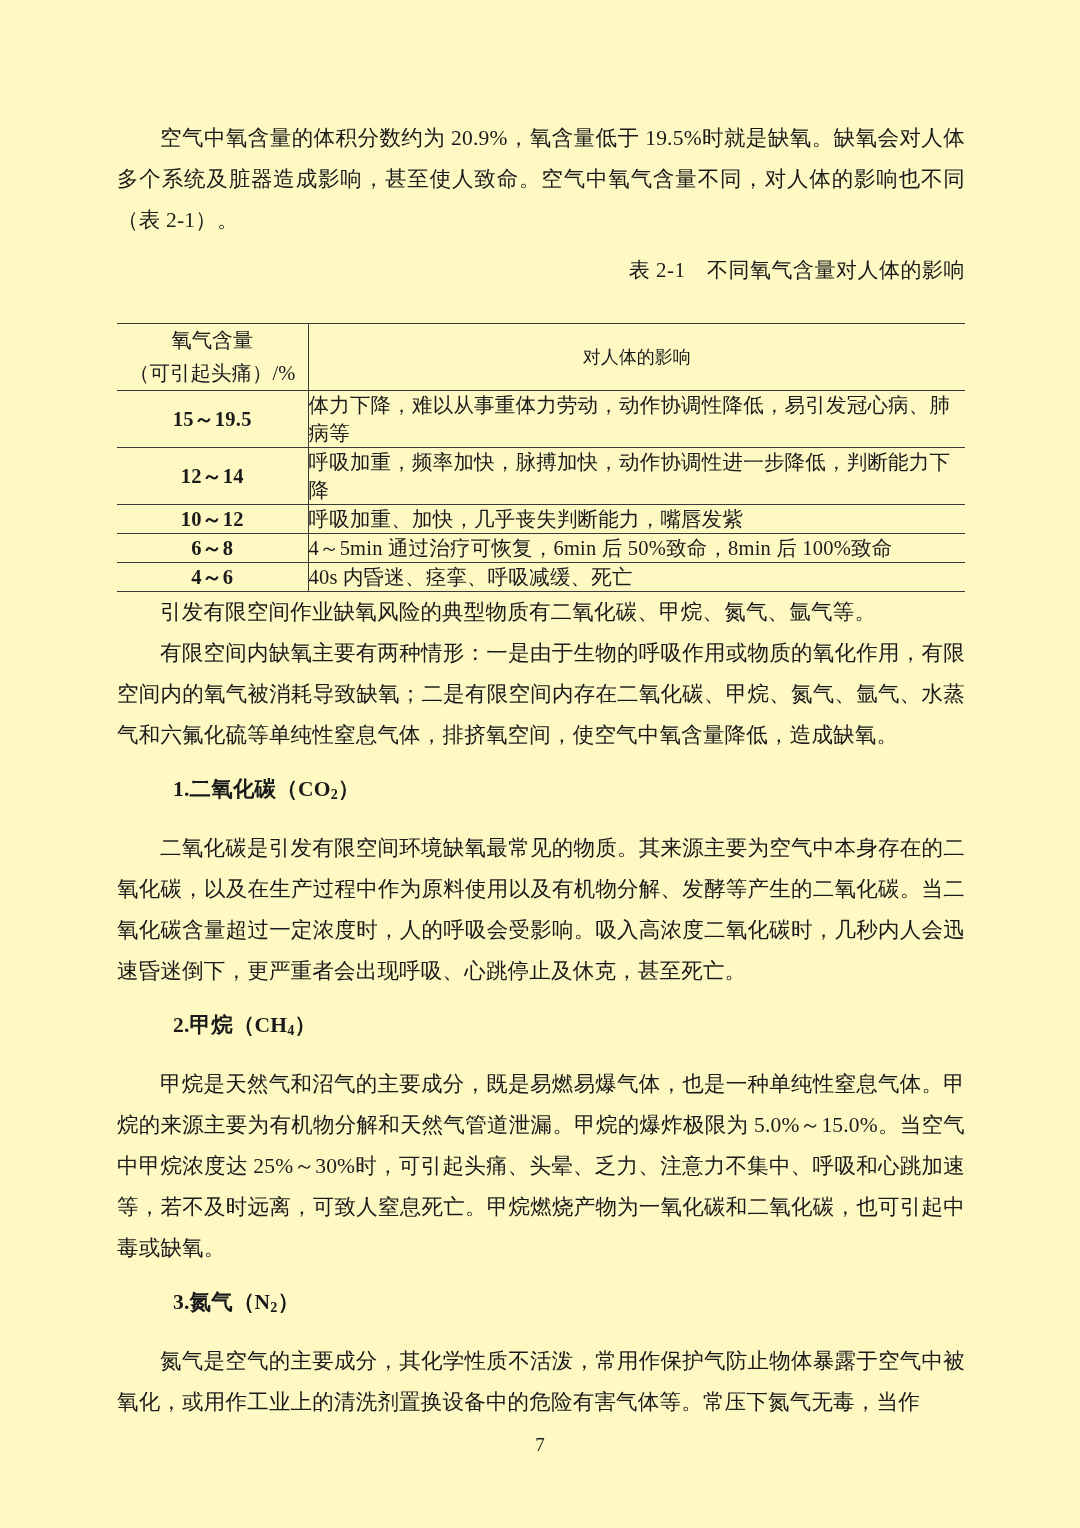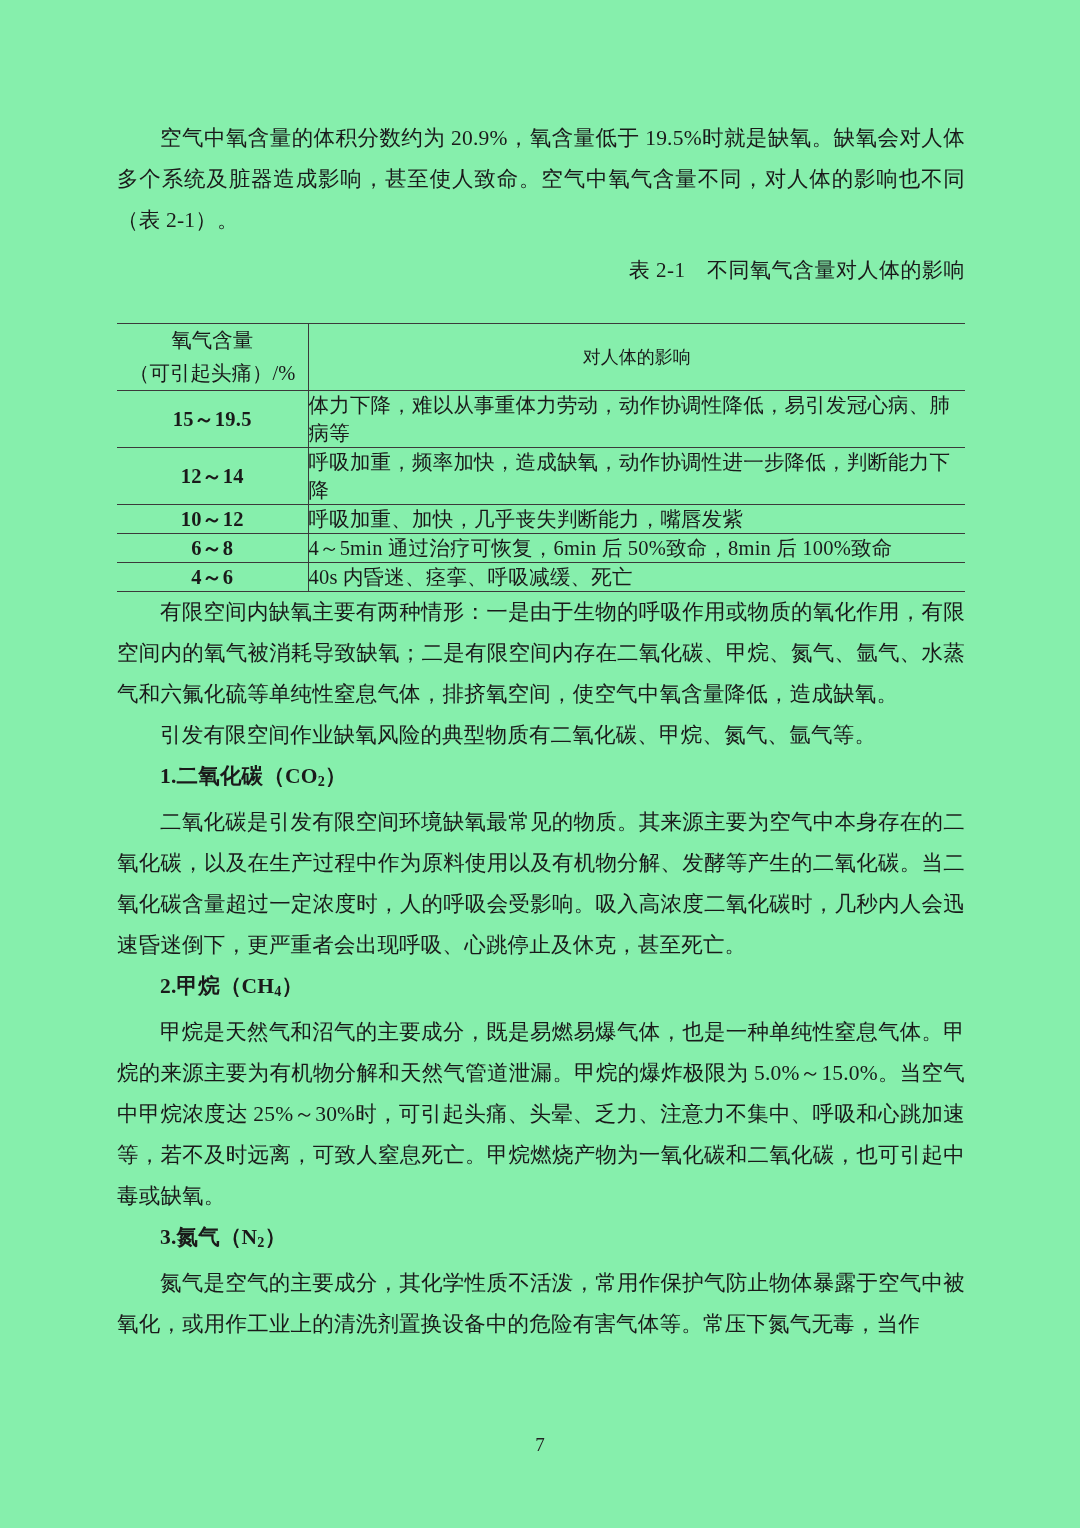--- a/index.html
+++ b/index.html
@@ -15,21 +15,21 @@
     font-family: "Liberation Serif", "DejaVu Serif", serif;
     color: #1a1a1a;
     overflow: hidden;
   }
 
   #page {
     position: absolute;
     left: 0; top: 0;
     width: 1080px;
     height: 1528px;
-    background: #86efac;
+    background: #fef9c3;
   }
 
   #content {
     position: absolute;
     left: 117px;
     top: 118px;
     width: 848px;
   }
 
   
@@ -40,21 +40,21 @@
     text-justify: inter-ideograph;
     text-indent: 2em;
     margin: 0;
     letter-spacing: 0.2px;
   }
 
   .heading {
     font-size: 21.5px;
     line-height: 41px;
     font-weight: bold;
-    margin: 0;
+    margin: 13px;
     text-indent: 2em;
     letter-spacing: 0.2px;
   }
   .heading sub {
     font-size: 0.66em;
     vertical-align: -0.22em;
     font-weight: bold;
   }
 
   
@@ -159,40 +159,40 @@
             </th>
             <th class="hdr-right col-div">对人体的影响</th>
           </tr>
 
           <tr>
             <td class="cell-range">15～19.5</td>
             <td class="cell-effect col-div">体力下降，难以从事重体力劳动，动作协调性降低，易引发冠心病、肺病等</td>
           </tr>
           <tr>
             <td class="cell-range">12～14</td>
-            <td class="cell-effect col-div">呼吸加重，频率加快，造成缺氧，动作协调性进一步降低，判断能力下降</td>
+            <td class="cell-effect col-div">呼吸加重，频率加快，脉搏加快，动作协调性进一步降低，判断能力下降</td>
           </tr>
           <tr>
             <td class="cell-range">10～12</td>
             <td class="cell-effect col-div">呼吸加重、加快，几乎丧失判断能力，嘴唇发紫</td>
           </tr>
           <tr>
             <td class="cell-range">6～8</td>
             <td class="cell-effect col-div">4～5min 通过治疗可恢复，6min 后 50%致命，8min 后 100%致命</td>
           </tr>
           <tr>
             <td class="cell-range">4～6</td>
             <td class="cell-effect col-div">40s 内昏迷、痉挛、呼吸减缓、死亡</td>
           </tr>
         </tbody>
       </table>
     </div>
 
+    <p class="para">引发有限空间作业缺氧风险的典型物质有二氧化碳、甲烷、氮气、氩气等。</p>
     <p class="para">有限空间内缺氧主要有两种情形：一是由于生物的呼吸作用或物质的氧化作用，有限空间内的氧气被消耗导致缺氧；二是有限空间内存在二氧化碳、甲烷、氮气、氩气、水蒸气和六氟化硫等单纯性窒息气体，排挤氧空间，使空气中氧含量降低，造成缺氧。</p>
-    <p class="para">引发有限空间作业缺氧风险的典型物质有二氧化碳、甲烷、氮气、氩气等。</p>
 
     <p class="heading"><span>1.二氧化碳（CO</span><sub>2</sub><span>）</span></p>
     <p class="para">二氧化碳是引发有限空间环境缺氧最常见的物质。其来源主要为空气中本身存在的二氧化碳，以及在生产过程中作为原料使用以及有机物分解、发酵等产生的二氧化碳。当二氧化碳含量超过一定浓度时，人的呼吸会受影响。吸入高浓度二氧化碳时，几秒内人会迅速昏迷倒下，更严重者会出现呼吸、心跳停止及休克，甚至死亡。</p>
 
     <p class="heading"><span>2.甲烷（CH</span><sub>4</sub><span>）</span></p>
     <p class="para">甲烷是天然气和沼气的主要成分，既是易燃易爆气体，也是一种单纯性窒息气体。甲烷的来源主要为有机物分解和天然气管道泄漏。甲烷的爆炸极限为 5.0%～15.0%。当空气中甲烷浓度达 25%～30%时，可引起头痛、头晕、乏力、注意力不集中、呼吸和心跳加速等，若不及时远离，可致人窒息死亡。甲烷燃烧产物为一氧化碳和二氧化碳，也可引起中毒或缺氧。</p>
 
     <p class="heading"><span>3.氮气（N</span><sub>2</sub><span>）</span></p>
     <p class="para">氮气是空气的主要成分，其化学性质不活泼，常用作保护气防止物体暴露于空气中被氧化，或用作工业上的清洗剂置换设备中的危险有害气体等。常压下氮气无毒，当作</p>
 

